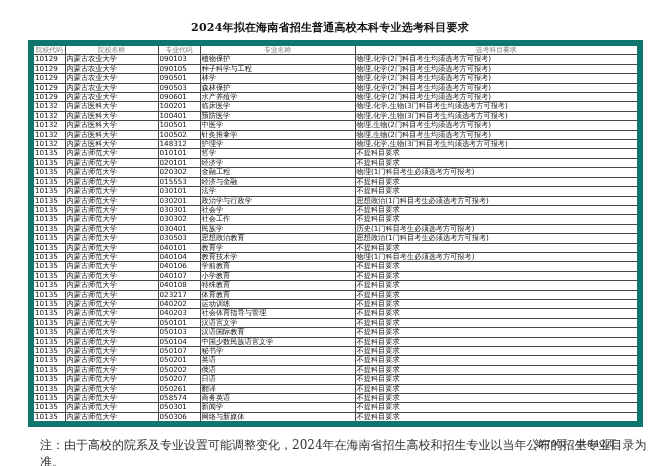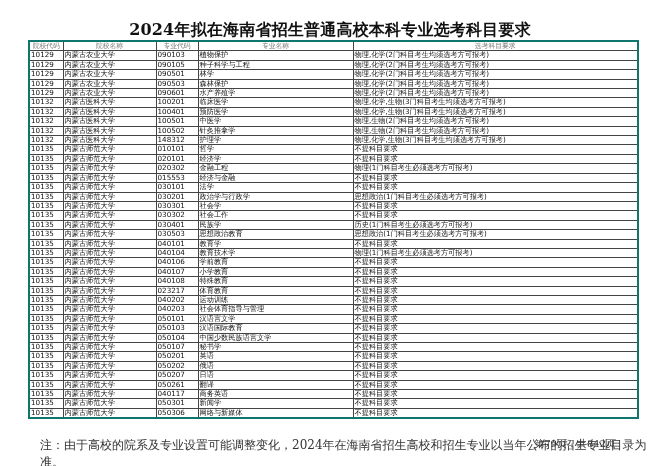--- a/index.html
+++ b/index.html
@@ -1,22 +1,22 @@
 <!DOCTYPE html>
 <html><head>
 <meta charset="utf-8">
 <style>
   html, body { margin: 0; padding: 0; background: #ffffff; }
   body { width: 660px; height: 466px; position: relative; overflow: hidden;
          font-family: "DejaVu Sans", "Liberation Sans", sans-serif; color: #111; }
   .title { position: absolute; top: 20px; left: 0; width: 660px; text-align: center;
            font-family: "DejaVu Serif", "Liberation Serif", serif; font-weight: bold;
-           font-size: 16px; letter-spacing: 0.2px; color: #111; }
+           font-size: 11px; letter-spacing: 0.2px; color: #111; }
   table.grid { position: absolute; left: 28px; top: 40px; border-collapse: collapse;
-               table-layout: fixed; width: 609px; border: 2px solid #0f766e; }
+               table-layout: fixed; width: 609px; border: 6px solid #0f766e; }
   table.grid col.c1 { width: 34px; }
   table.grid col.c2 { width: 93px; }
   table.grid col.c3 { width: 42px; }
   table.grid col.c4 { width: 155px; }
   table.grid col.c5 { width: 285px; }
   table.grid th, table.grid td { border: 1px solid #444; height: 8.4px; padding: 0 1px;
                font-size: 7.2px; line-height: 8.4px; white-space: nowrap; overflow: hidden;
                text-align: left; font-weight: normal; }
   table.grid th { color: #777; text-align: center; font-family: "DejaVu Serif", "Liberation Serif", serif;
                   font-size: 6.8px; }
@@ -297,21 +297,21 @@
       <tr>
         <td class="code">10135</td>
         <td>内蒙古师范大学</td>
         <td>050261</td>
         <td>翻译</td>
         <td>不提科目要求</td>
       </tr>
       <tr>
         <td class="code">10135</td>
         <td>内蒙古师范大学</td>
-        <td>040117</td>
+        <td>058574</td>
         <td>商务英语</td>
         <td>不提科目要求</td>
       </tr>
       <tr>
         <td class="code">10135</td>
         <td>内蒙古师范大学</td>
         <td>050301</td>
         <td>新闻学</td>
         <td>不提科目要求</td>
       </tr>

